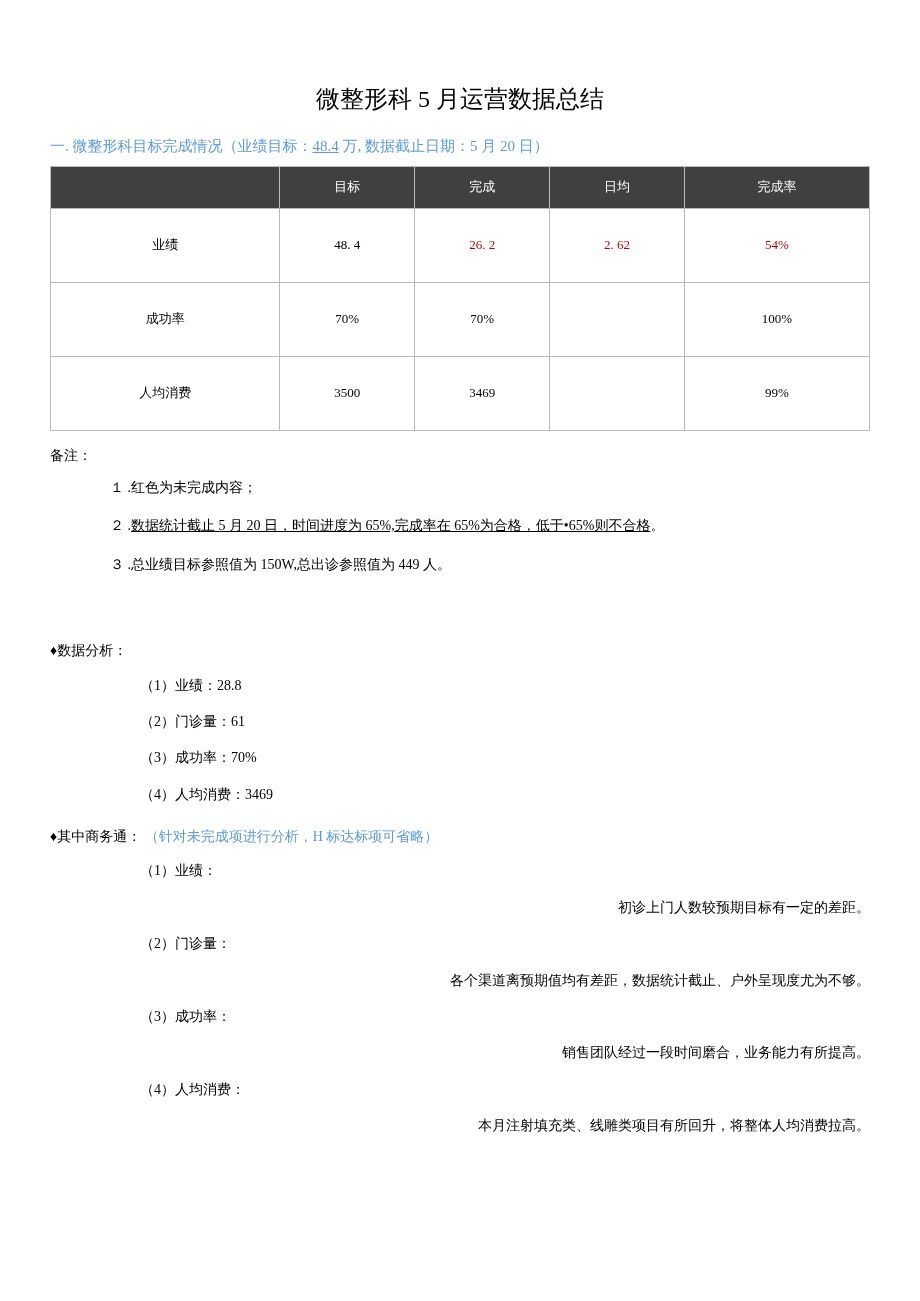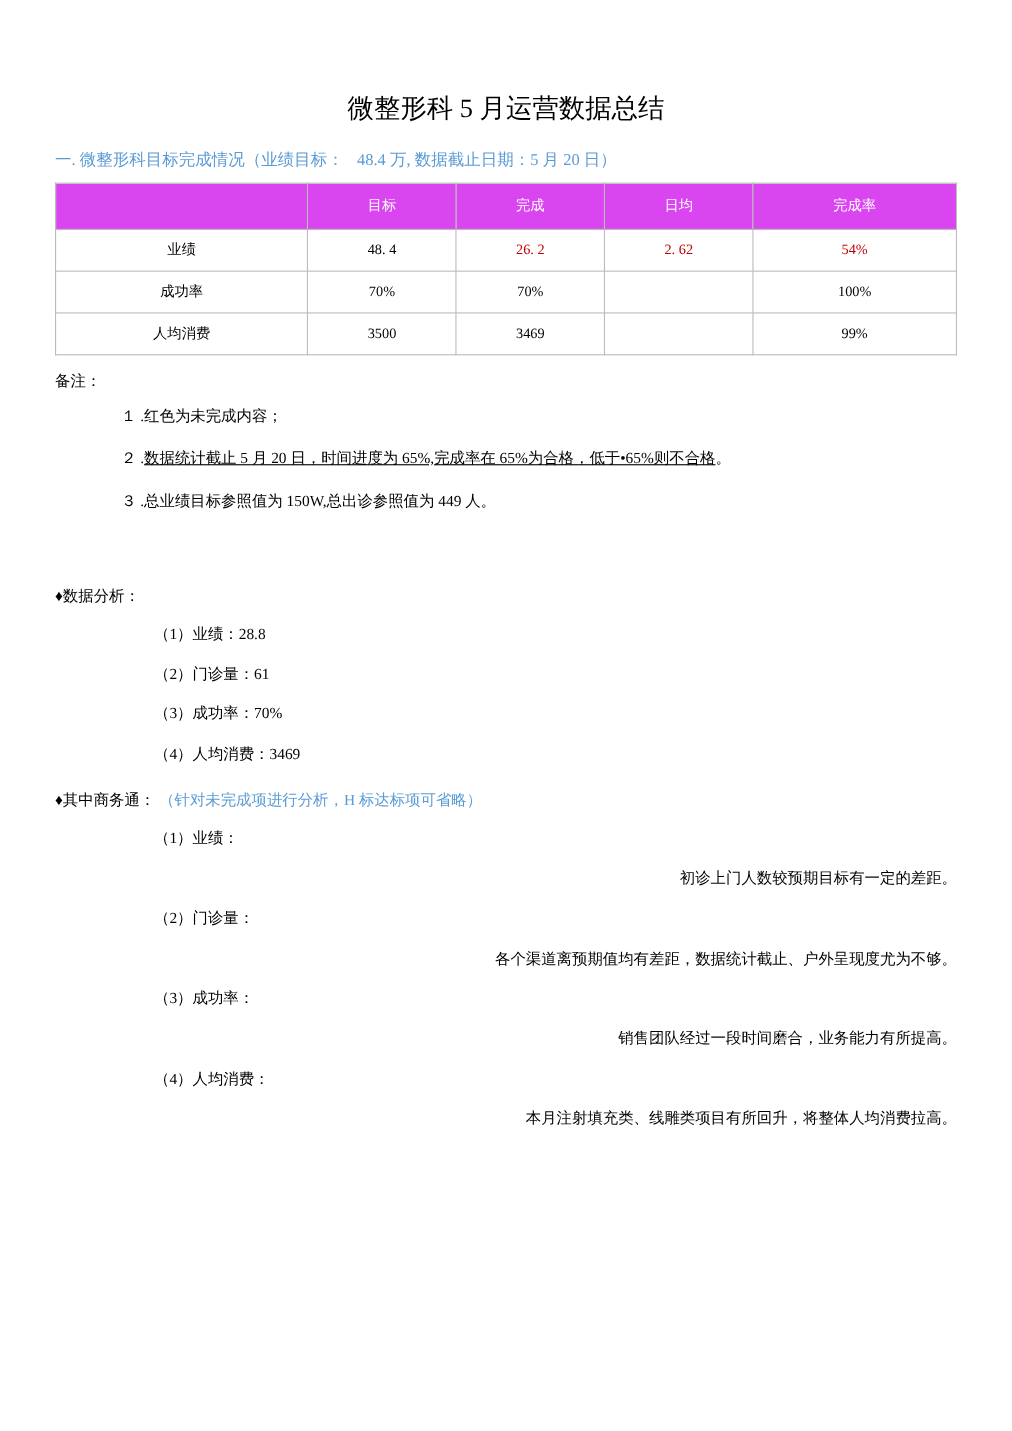--- a/index.html
+++ b/index.html
@@ -17,39 +17,39 @@
       font-size: 24px;
       margin-bottom: 16px;
       font-family: "SimSun", serif;
     }
     .section-head {
       color: #5b9bd5;
       font-size: 15px;
       margin-bottom: 8px;
     }
     .section-head .underline {
-      margin-left: 12px;
+      text-decoration: underline;
     }
     table {
       width: 100%;
       border-collapse: collapse;
       margin-bottom: 14px;
       font-size: 13px;
     }
     th {
-      background: #d946ef;
+      background: #404040;
       color: #fff;
       border: 1px solid #bbb;
       padding: 10px 4px;
       font-weight: normal;
       text-align: center;
     }
     td {
       border: 1px solid #bbb;
-      padding: 8px 4px;
+      padding: 26px 4px;
       text-align: center;
     }
     td.rowlabel { width: 28%; }
     .red { color: #c00000; }
     .note-label {
       margin: 6px 0 10px 0;
     }
     .notes {
       margin-left: 60px;
     }

